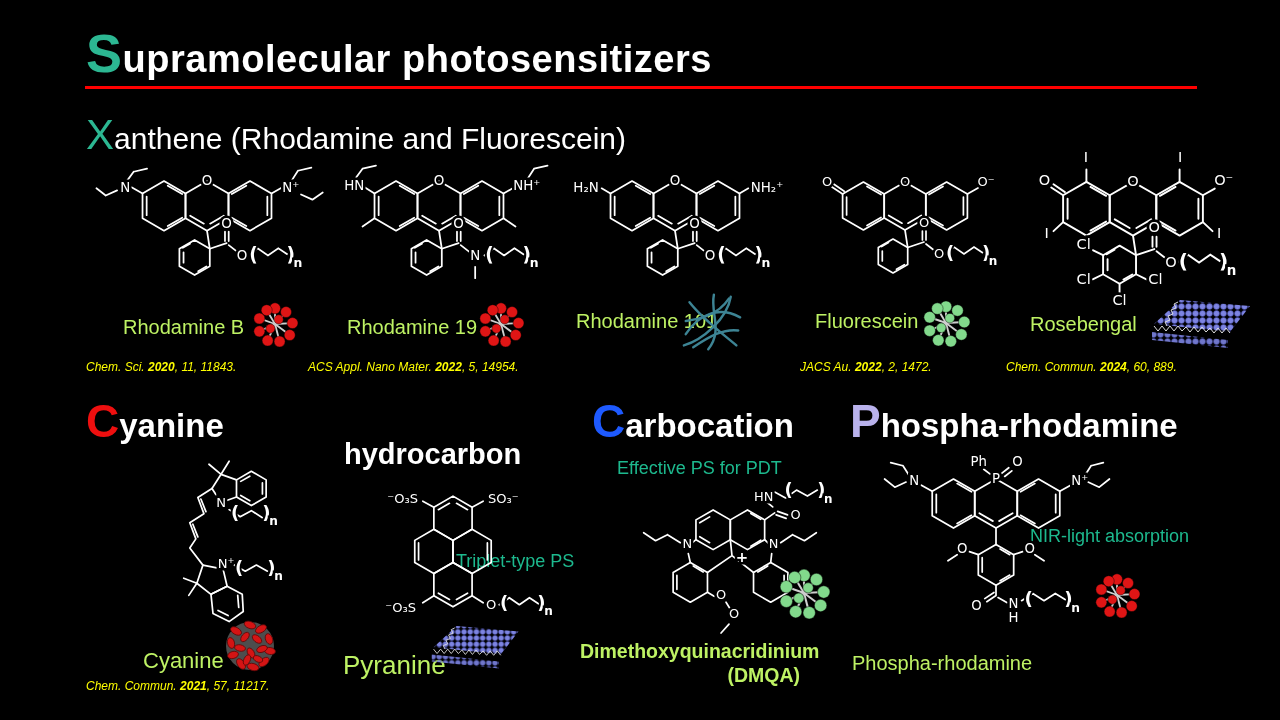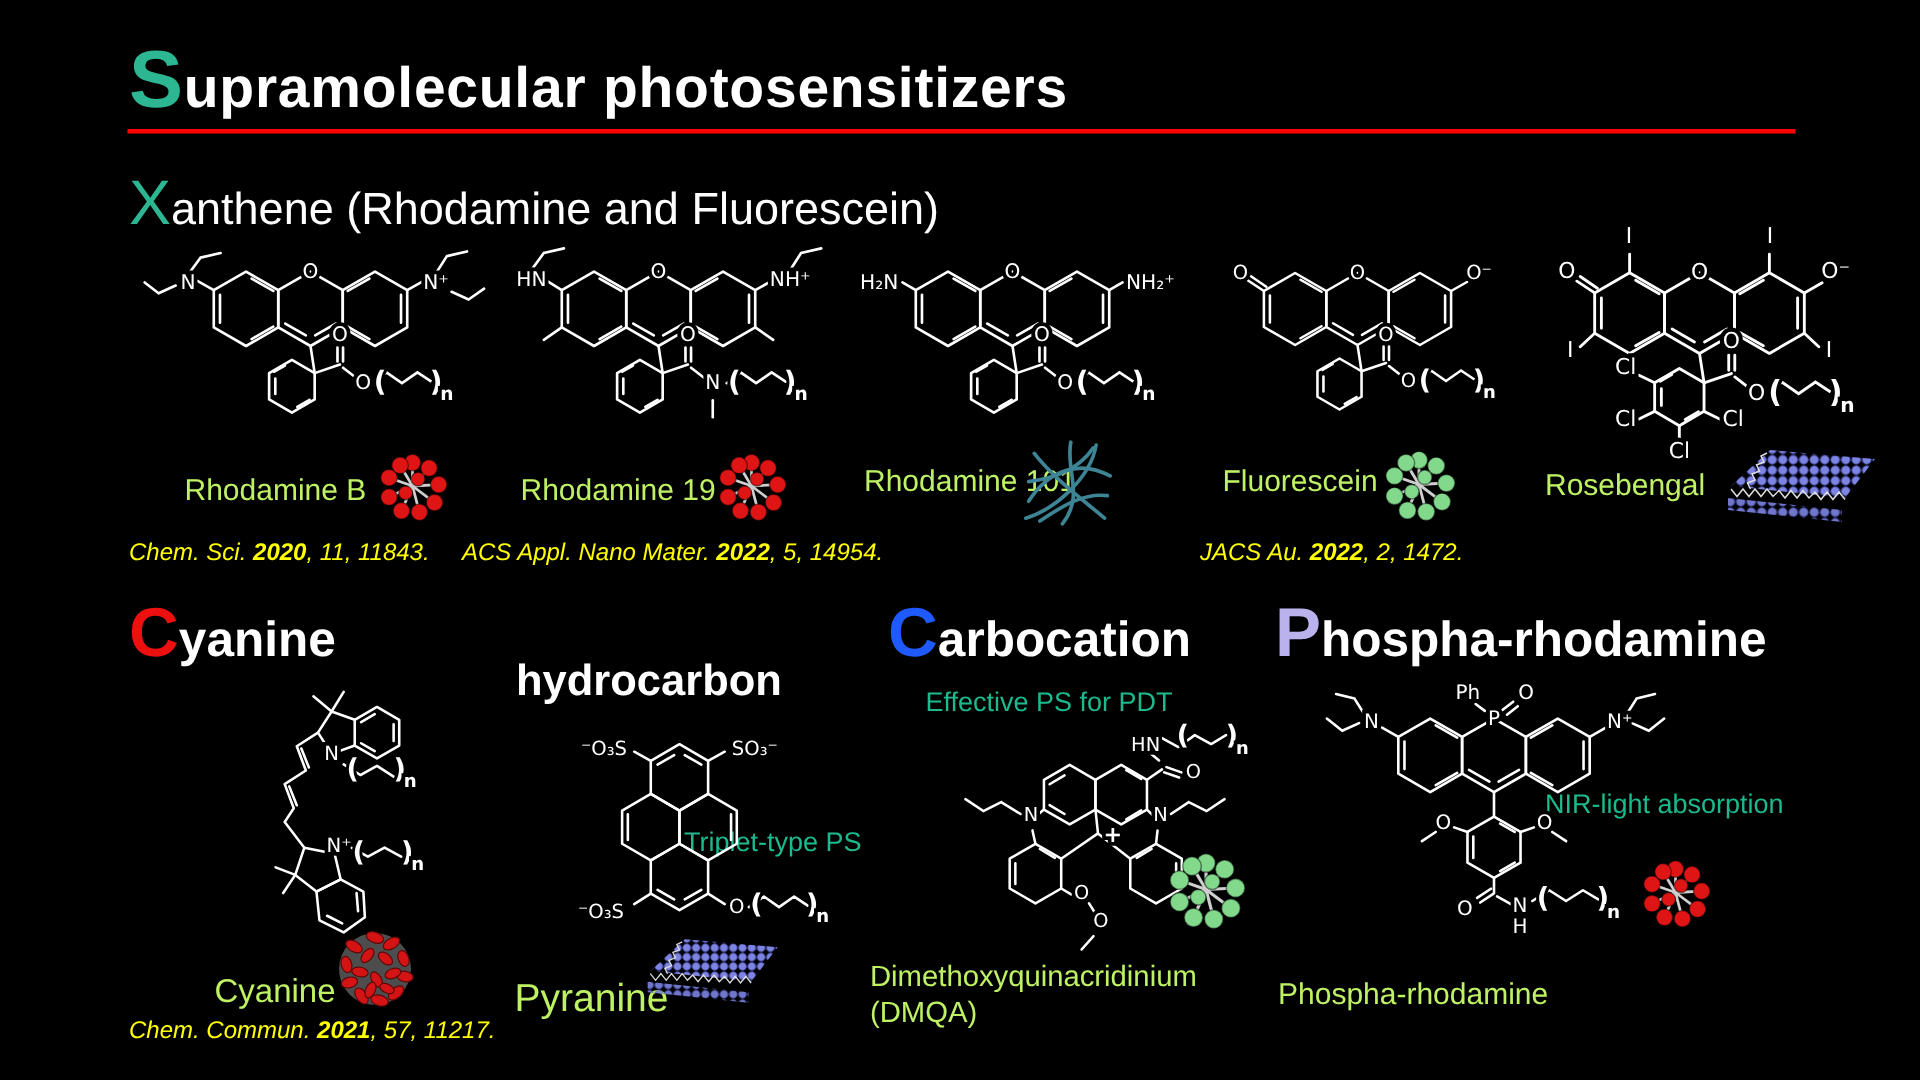--- a/index.html
+++ b/index.html
@@ -11,24 +11,24 @@
   .main-title .lead{font-size:54px;}
   .subtitle{left:86px;top:94px;font-weight:normal;font-size:30px;margin-top:17px;}
   .subtitle .lead{font-size:42px;}
   .divider{left:85px;top:86px;width:1112px;height:3px;background:#ff0000;}
   .sec-head{font-weight:bold;font-size:33px;}
   .sec-head .lead{font-size:46px;}
   .teal{color:#2cb792;} .redL{color:#ee0f0f;} .violetL{color:#8a2be2;}
   .blueL{color:#1e5aff;} .lavL{color:#b9b2ec;}
   
   .mol-label{font-size:20px;color:#bef264;}
-  .cite{font-size:16px;color:#ffff00;font-style:italic;}
+  .cite{font-size:12px;color:#ffff00;font-style:italic;}
   .cite b{font-style:italic;}
   .note{font-size:18px;color:#1db98e;}
-  .center{text-align:left;white-space:normal;}
+  .center{text-align:right;white-space:normal;font-weight:bold;}
   
   svg.mol{position:absolute;overflow:visible;}
   .bond path{stroke:#fff;stroke-width:1.7;fill:none;stroke-linejoin:round;stroke-linecap:round;}
   svg text.atom{font-family:"DejaVu Sans",sans-serif;font-size:13px;fill:#fff;text-anchor:middle;
      stroke:#000;stroke-width:5px;paint-order:stroke;font-weight:normal;}
   svg text.paren{font-size:18px;font-weight:bold;stroke-width:4px;}
   svg text.sub{font-size:12px;font-weight:bold;}
   svg text.chg{font-size:15px;font-weight:bold;}
   
   .red-cluster{color:#df1515;} .green-cluster{color:#82d98c;}
@@ -251,20 +251,23 @@
 
   <div class="abs cite" style="left:86px;top:360px">
     <span>Chem. Sci. </span><b>2020</b><span>, 11</span><span>, 11843.</span>
   </div>
   <div class="abs cite" style="left:308px;top:360px">
     <span>ACS Appl. Nano Mater. </span><b>2022</b><span>, 5</span><span>, 14954.</span>
   </div>
   <div class="abs cite" style="left:800px;top:360px">
     <span>JACS Au. </span><b>2022</b><span>, 2</span><span>, 1472.</span>
   </div>
+  <div class="abs cite" style="left:1006px;top:360px">
+    <span>Chem. Commun. </span><b>2024</b><span>, 60</span><span>, 889.</span>
+  </div>
 
   <div class="abs sec-head" style="left:86px;top:394px">
     <span class="lead redL">C</span><span>yanine</span>
   </div>
   <div class="abs sec-head" style="left:344px;top:438px;font-size:29px">hydrocarbon</div>
   <div class="abs sec-head" style="left:592px;top:394px">
     <span class="lead blueL">C</span><span>arbocation</span>
   </div>
   <div class="abs sec-head" style="left:850px;top:394px">
     <span class="lead lavL">P</span><span>hospha-rhodamine</span>

